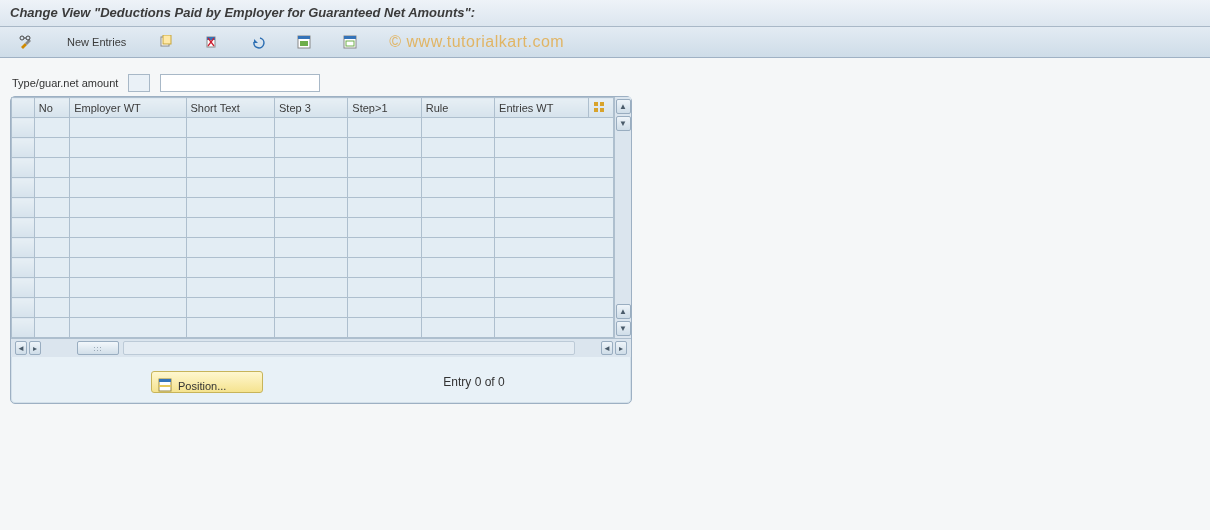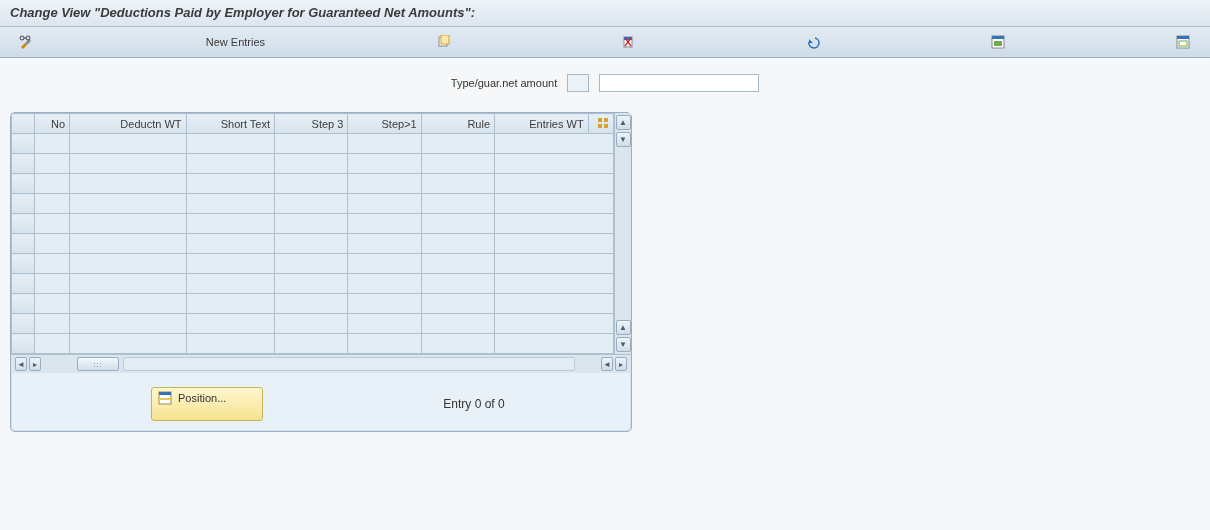--- a/index.html
+++ b/index.html
@@ -26,21 +26,20 @@
   }
   
   .toolbar {
     height: 26px;
     padding: 2px 12px;
     background: linear-gradient(#e3ebf3, #cedce8);
     border-bottom: 1px solid #9fb1c4;
     display: flex;
     align-items: center;
     gap: 16px;
-    justify-content: space-between;
   }
   .toolbar .btn {
     height: 20px;
     min-width: 20px;
     padding: 0 4px;
     border: 1px solid transparent;
     border-radius: 3px;
     display: flex;
     align-items: center;
     justify-content: center;
@@ -66,24 +65,23 @@
   .workarea {
     background: #f5f7f8;
     height: calc(530px - 26px - 30px);
     padding: 10px;
     box-sizing: border-box;
   }
   .field-row {
     display: flex;
     align-items: center;
     gap: 10px;
-    margin: 6px 2px 20px 2px;
+    margin: 6px 2px 4px 2px;
     font-size: 11px;
     color: #333;
-    justify-content: center;
   }
   .small-input {
     width: 22px;
     height: 18px;
     border: 1px solid #a8b8c7;
     background: #eaf1f7;
     box-sizing: border-box;
   }
   .text-input {
     width: 160px;
@@ -130,21 +128,20 @@
     padding: 0 4px;
     text-align: left;
     box-sizing: border-box;
     overflow: hidden;
     white-space: nowrap;
   }
   table.grid th {
     background: linear-gradient(#e7eff5, #d6e3ec);
     font-weight: normal;
     color: #3b3b3b;
-    text-align: right;
   }
   table.grid td {
     background: #e3edf4;
   }
   table.grid th.sel, table.grid td.sel {
     width: 18px;
     background: linear-gradient(#e7eff5, #d6e3ec);
     padding: 0;
   }
   .col-no     { width: 28px; }
@@ -212,24 +209,24 @@
 
   
   .footer-row {
     display: flex;
     align-items: center;
     gap: 180px;
     padding: 14px 0 2px 140px;
   }
   .position-btn {
     display: flex;
-    align-items: center;
+    align-items: flex-end;
     gap: 6px;
     height: 20px;
-    padding: 0 36px 12px 6px;
+    padding: 0 36px 0 6px;
     background: linear-gradient(#fff7cf, #f5e38f);
     border: 1px solid #c7b45a;
     border-radius: 3px;
     cursor: pointer;
     color: #333;
     font-size: 11px;
   }
   .entry-text {
     color: #333;
     font-size: 12px;
@@ -282,39 +279,40 @@
       <rect x="3" y="6" width="8" height="5" fill="#6fae4a"></rect>
     </svg>
   </div>
   <div class="btn">
     <svg width="14" height="14" viewBox="0 0 14 14">
       <rect x="1" y="1" width="12" height="12" fill="#fff" stroke="#888"></rect>
       <rect x="1" y="1" width="12" height="3" fill="#3573b8"></rect>
       <rect x="3" y="6" width="8" height="5" fill="none" stroke="#6fae4a"></rect>
     </svg>
   </div>
+  <span class="watermark">© www.tutorialkart.com</span>
 </div>
 
 <div class="workarea">
 
   <div class="field-row">
     <span>Type/guar.net amount</span>
     <input class="small-input" type="text" value="" style="">
     <input class="text-input" type="text" value="" style="">
   </div>
 
   <div class="groupbox">
 
     <div class="table-wrap">
       <table class="grid">
         <thead>
           <tr>
             <th class="sel"></th>
             <th class="col-no">No</th>
-            <th class="col-dwt">Deductn WT</th>
+            <th class="col-dwt">Employer WT</th>
             <th class="col-stxt">Short Text</th>
             <th class="col-s1">Step 3</th>
             <th class="col-sg1">Step&gt;1</th>
             <th class="col-rule">Rule</th>
             <th class="col-swt">Entries WT</th>
             <th class="col-cfg">
               <svg width="12" height="12" viewBox="0 0 12 12">
                 <rect x="1" y="1" width="4" height="4" fill="#d8a32b"></rect>
                 <rect x="7" y="1" width="4" height="4" fill="#d8a32b"></rect>
                 <rect x="1" y="7" width="4" height="4" fill="#d8a32b"></rect>

